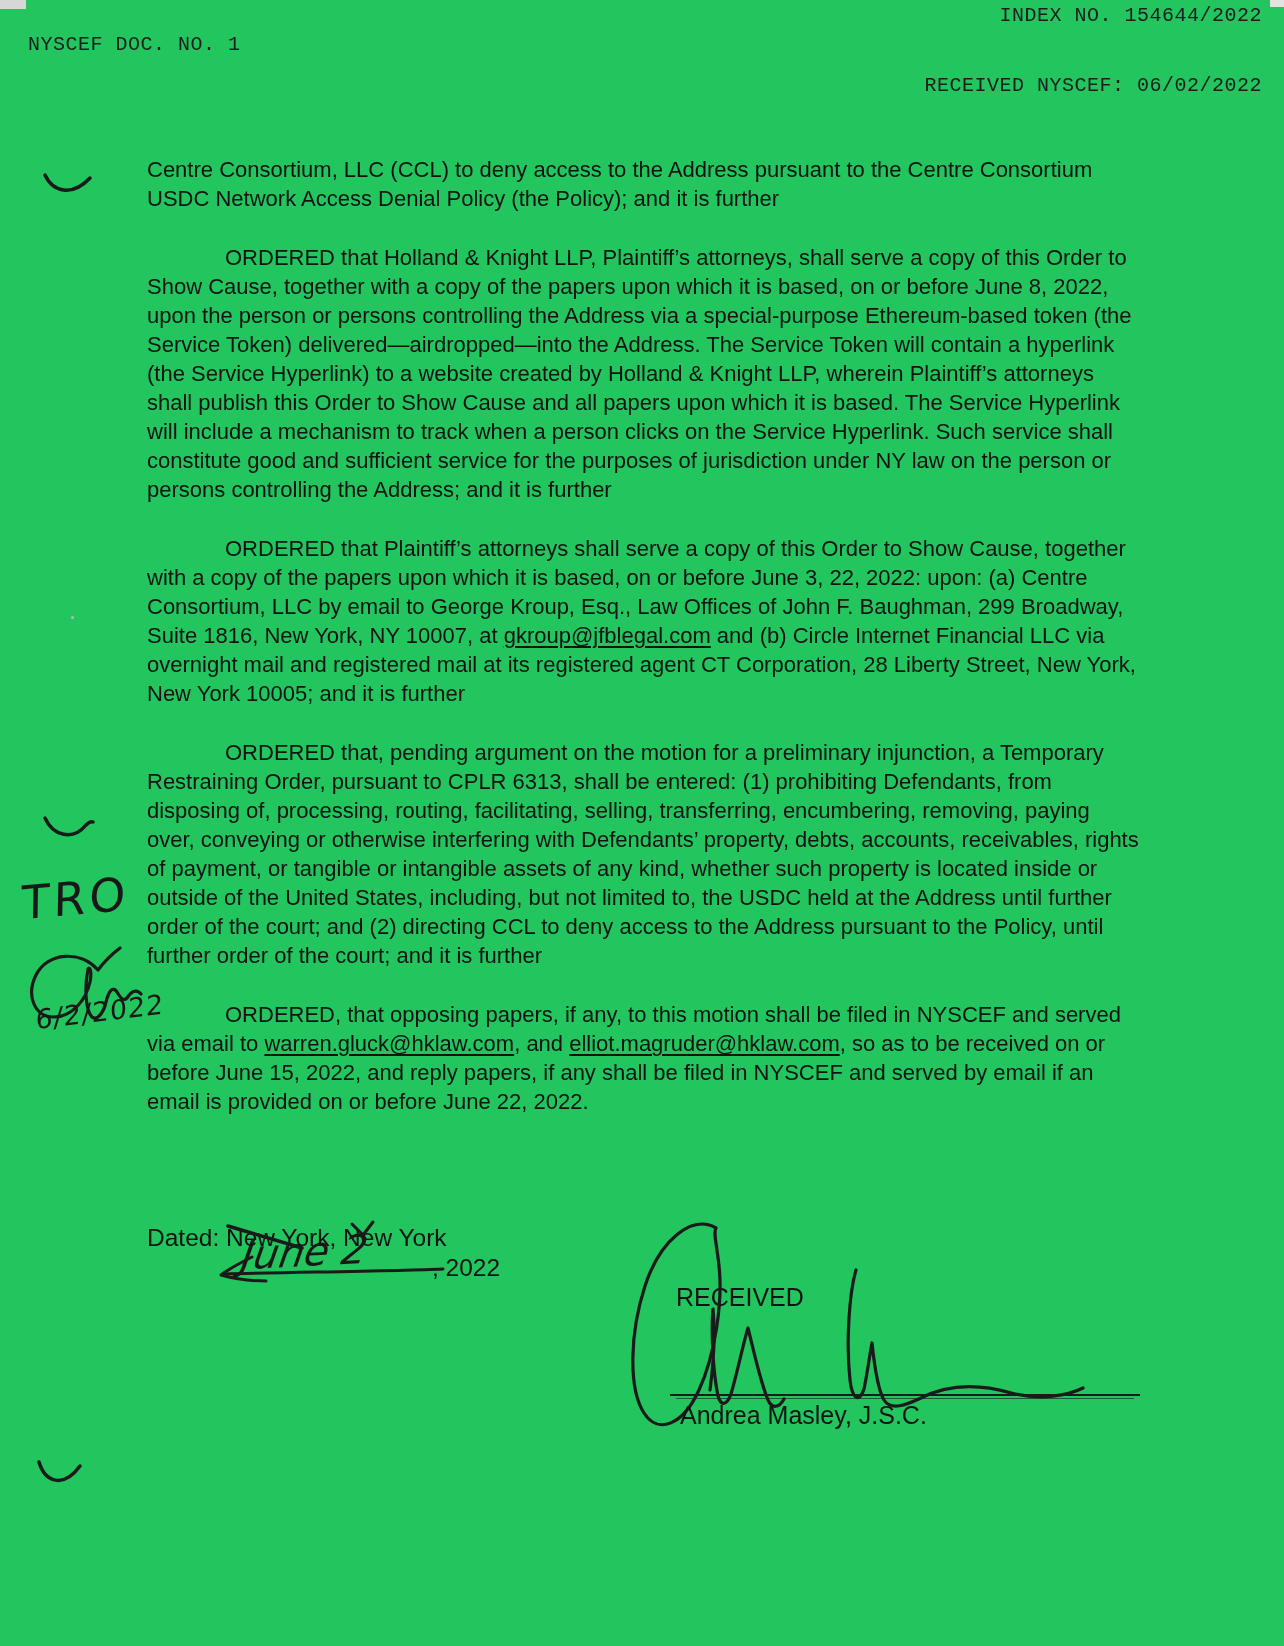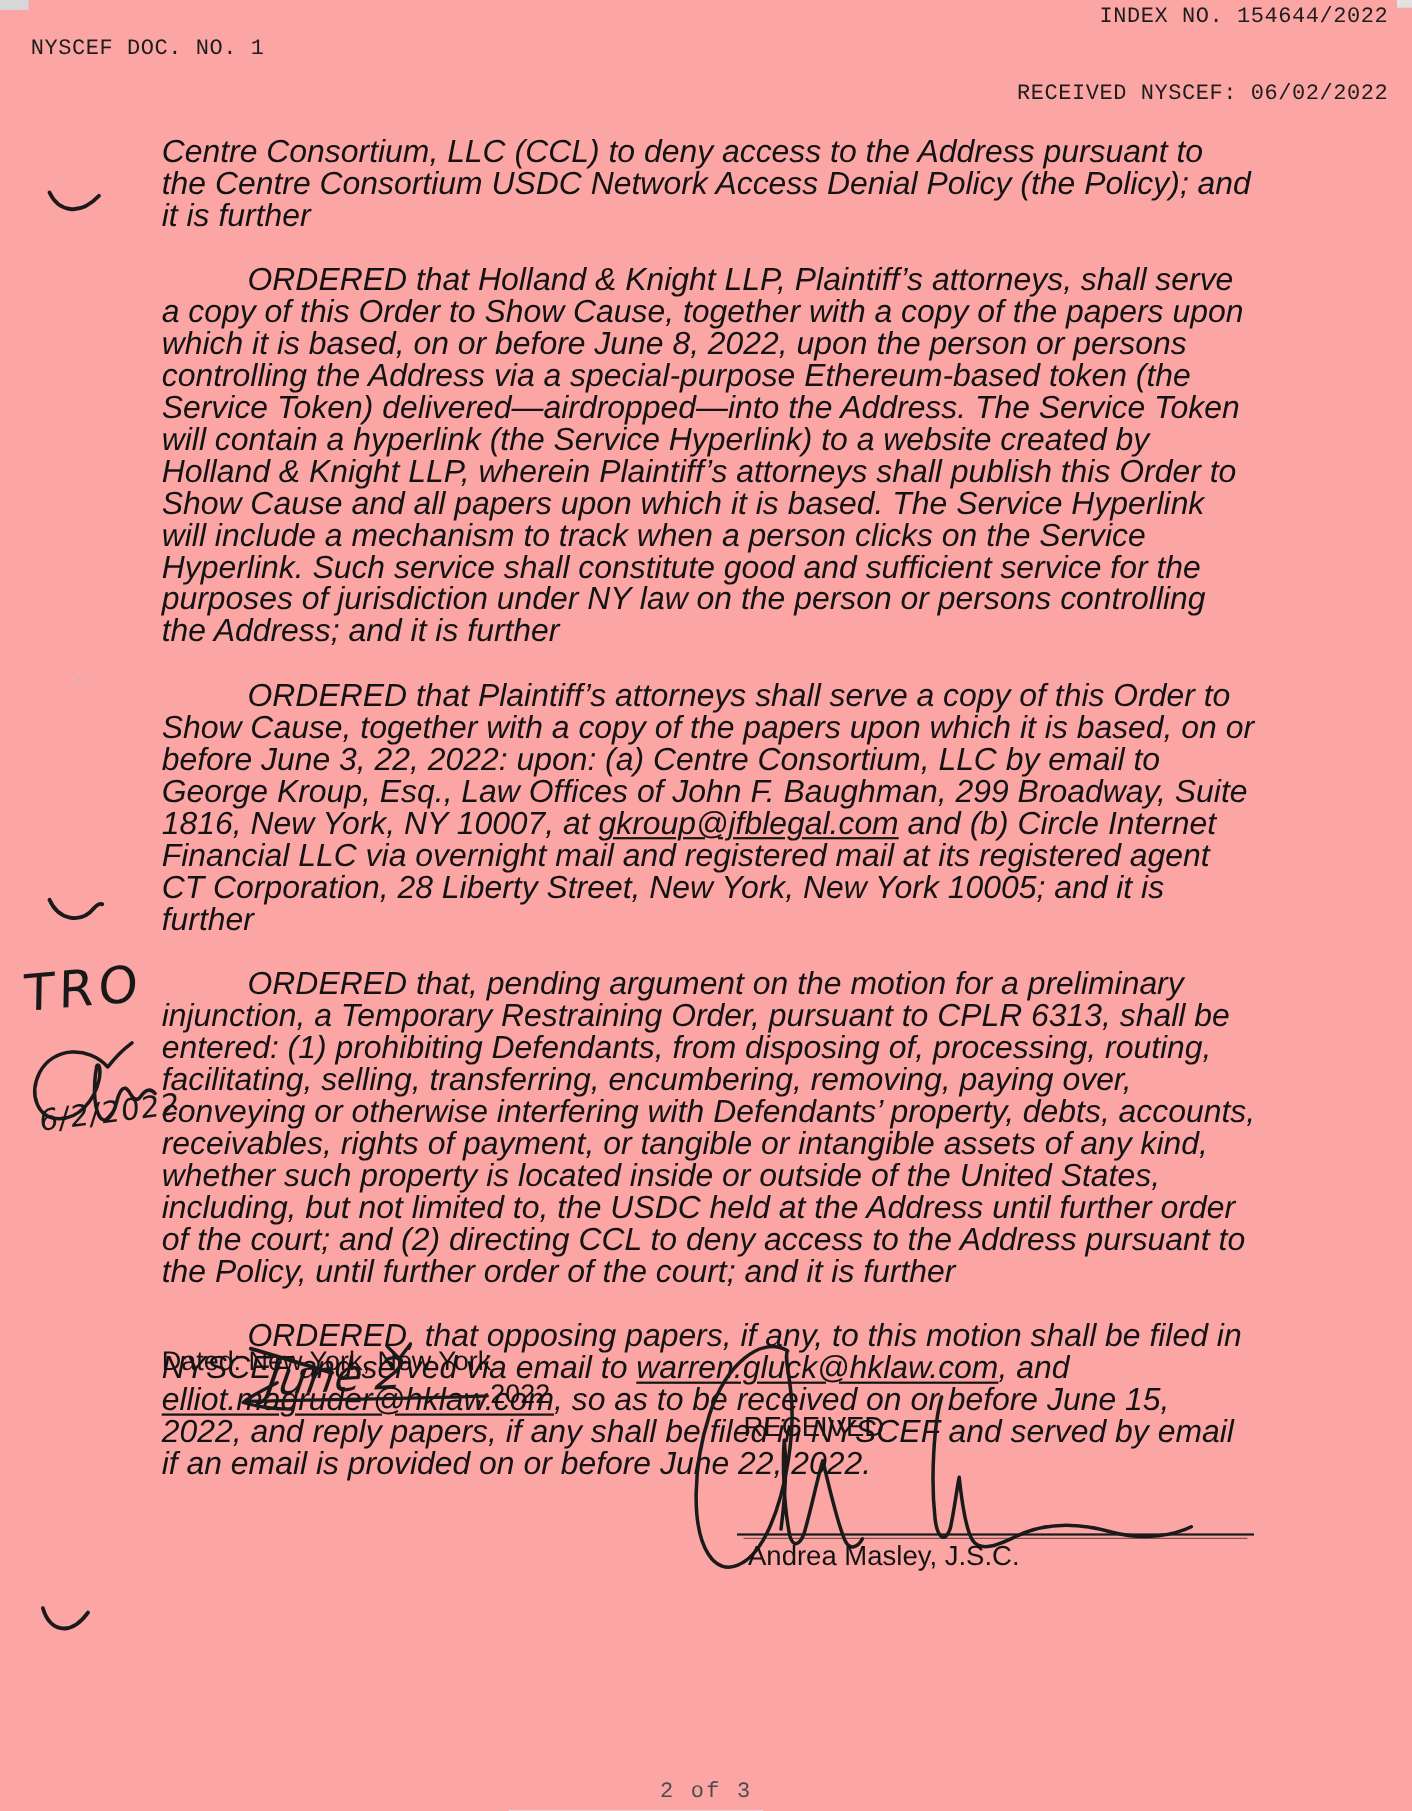--- a/index.html
+++ b/index.html
@@ -1,20 +1,20 @@
 <!DOCTYPE html>
 <html><head>
 <meta charset="utf-8">
 <style>
   html,body{margin:0;padding:0;background:#e8e8e8;}
   .page{
     position:relative;
     width:1284px;height:1646px;
     margin:0 auto;
-    background:#fca5a5;
+    background:#22c55e;
     overflow:hidden;
     font-family:"Liberation Sans", sans-serif;
     color:#161616;
   }
   
   .scan-corner-left{position:absolute;left:0;top:0;width:26px;height:9px;background:#d7d7d7;}
   .scan-corner-right{position:absolute;right:0;top:0;width:14px;height:7px;background:#e2e2e2;}
   .speck{position:absolute;left:71px;top:616px;width:3px;height:3px;border-radius:50%;background:#b9b9b9;}
 
   
@@ -31,24 +31,23 @@
   .stamp.received{top:33px;right:22px;margin-top:41px;}
   .footer-page{
     position:absolute;top:1618px;left:0;right:0;
     text-align:center;
     font-family:"Liberation Mono", monospace;
     font-size:20px;color:#4c4c4c;letter-spacing:2px;
   }
 
   
   .body-text{
-    position:absolute;left:147px;top:124px;width:995px;
-    font-size:29px;line-height:29px;color:#131313;
+    position:absolute;left:147px;top:155px;width:995px;
+    font-size:22px;line-height:29px;color:#131313;
     text-align:left;
-    font-style:italic;
   }
   .body-text p{margin:0 0 30px 0;}
   .body-text p.indent{text-indent:78px;}
   .email{
     text-decoration:underline;
     text-underline-offset:3px;
     text-decoration-thickness:2px;
   }
 
   
@@ -124,15 +123,14 @@
   <svg class="ink" style="left:36px;top:1456px;" width="48" height="36" viewBox="0 0 48 36">
     <path d="M3,6 C9,26 27,33 44,10" stroke-width="3.5"></path>
   </svg>
 
   <div class="hand hand-tro">TRO</div>
   <svg class="ink" style="left:20px;top:942px;" width="126" height="96" viewBox="0 0 126 96">
     <path d="M100,6 C92,12 84,20 78,28 C60,8 28,10 16,33 C6,53 14,75 34,75 C52,75 66,58 70,40 C72,30 70,24 68,27 C64,48 66,69 72,75 C77,79 83,72 86,60 C89,48 93,44 97,50 C100,55 103,60 107,56 C111,50 116,46 121,52" stroke-width="3.2"></path>
   </svg>
   <div class="hand hand-margin-date">6/2/2022</div>
 
-  <div class="footer-page">2 of 3</div>
 
 </div>
 
 </body></html>

